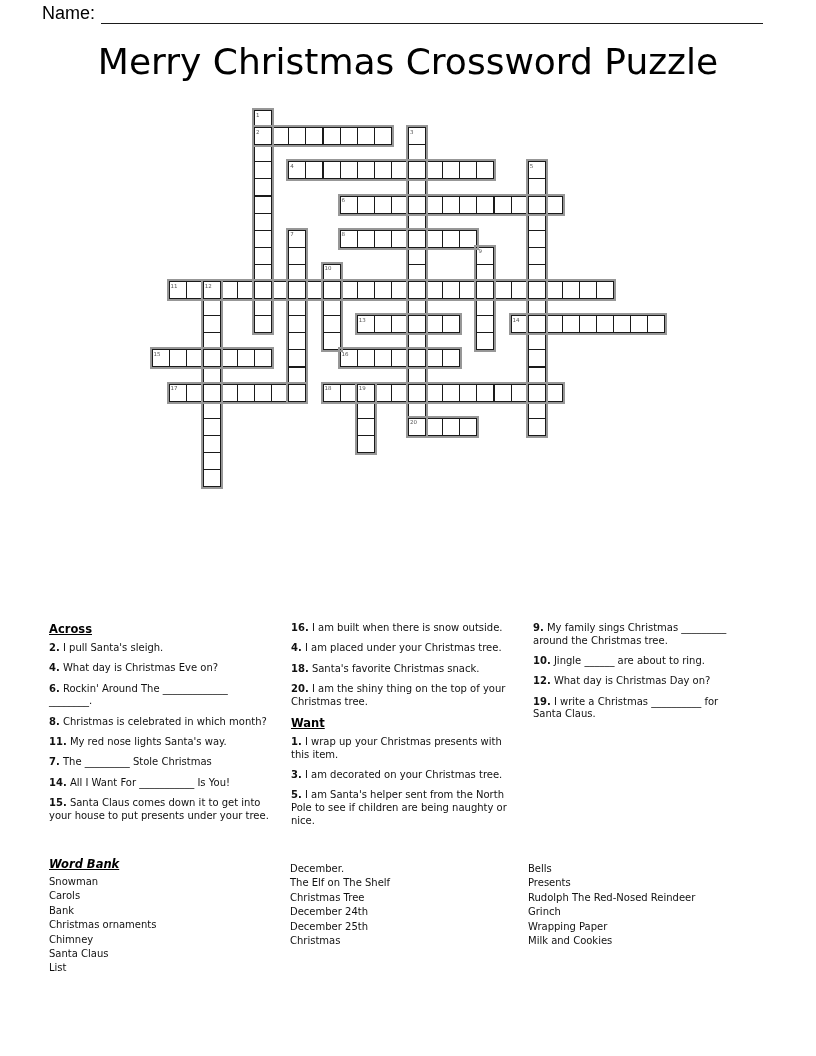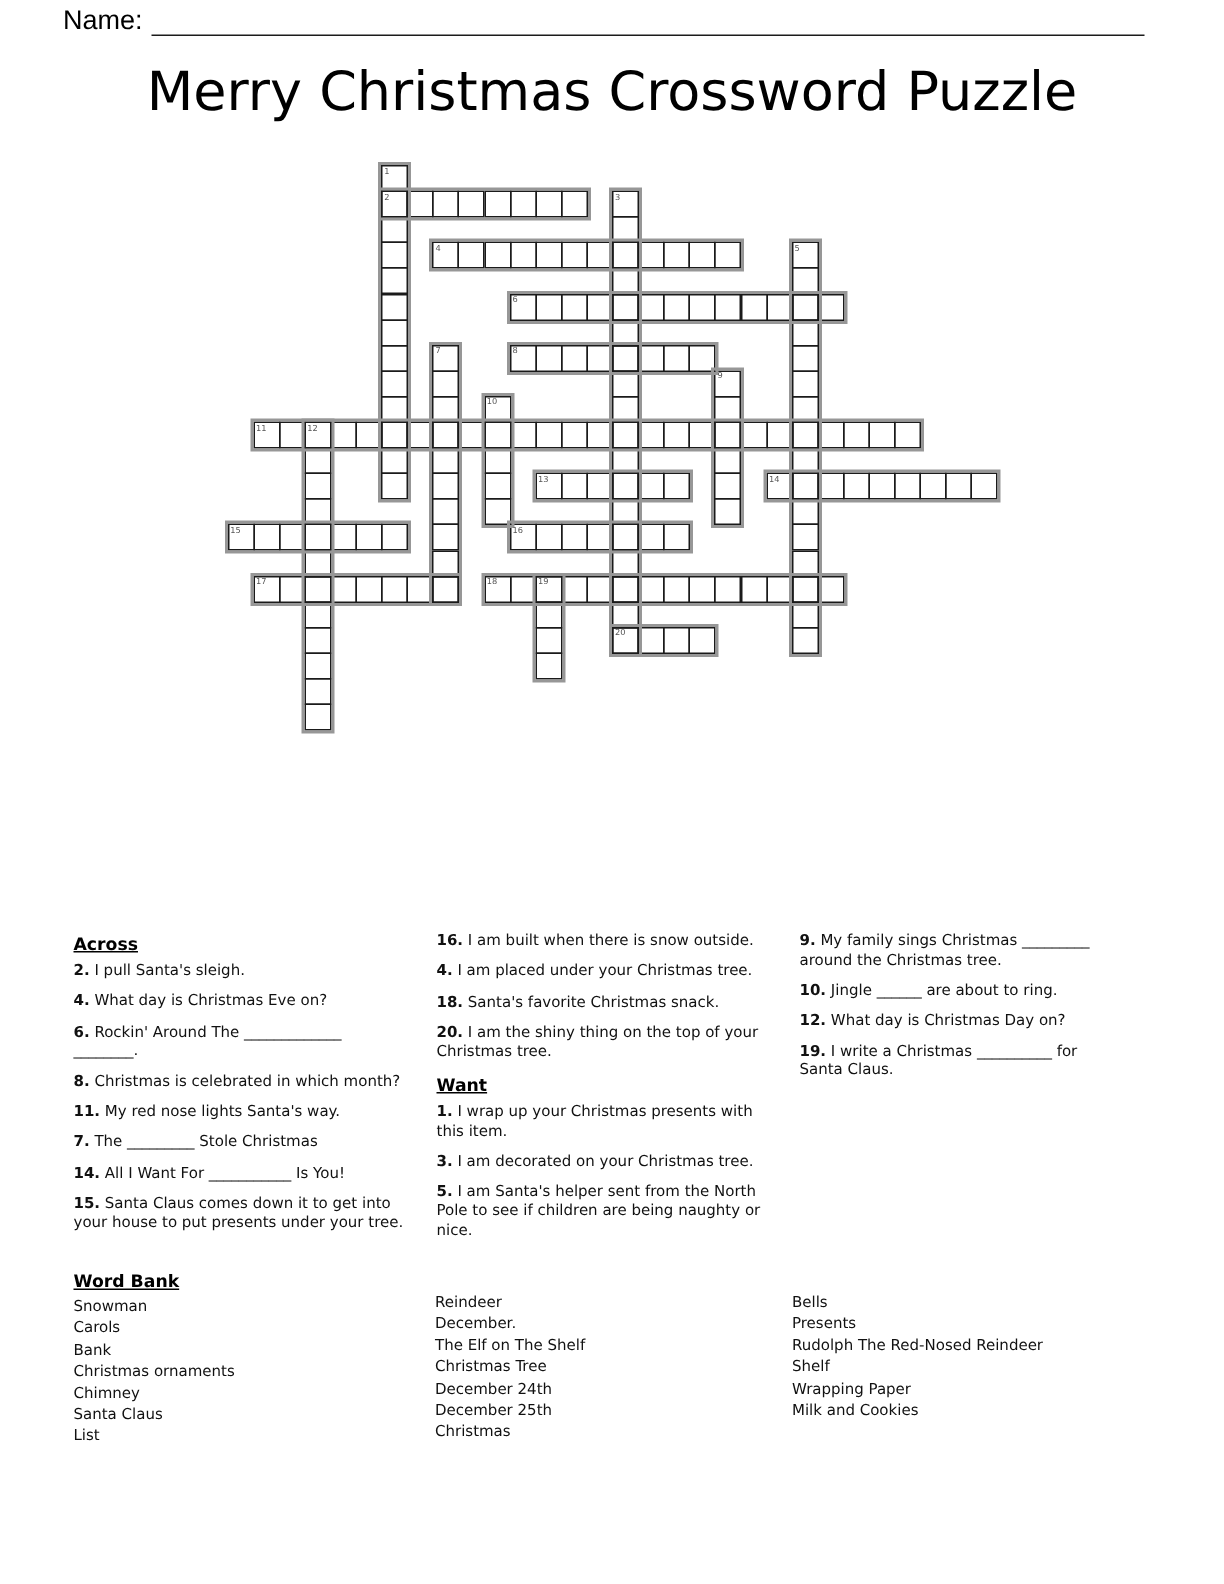--- a/index.html
+++ b/index.html
@@ -23,21 +23,21 @@
   .clue-col.c2{left:291px;}
   .clue-col.c3{left:533px;}
   .clue-heading{font-size:11.5px;font-weight:bold;text-decoration:underline;margin:0 0 6px 0;color:#000;}
   .clue-heading.mid{margin-top:2px;}
   .clue{font-size:10px;line-height:12.8px;margin:0 0 7.5px 0;white-space:pre-wrap;color:#111;}
   .clue b{font-weight:bold;}
   .wb-col{position:absolute;top:845px;width:240px;}
   .wb-col.c1{left:49px;}
   .wb-col.c2{left:290px;padding-top:17px;}
   .wb-col.c3{left:528px;padding-top:17px;}
-  .wb-heading{font-size:11.5px;font-weight:bold;text-decoration:underline;margin:2px 0 4px 0;color:#000;}
+  .wb-heading{font-size:11.5px;font-weight:bold;text-decoration:underline;margin:12px 0 4px 0;color:#000;font-style:italic;}
   .wb-item{font-size:10px;line-height:14.4px;color:#111;}
 </style>
 </head>
 <body>
 
 <div class="name-row">
   <span class="name-label">Name:</span>
   <span class="name-line"></span>
 </div>
 
@@ -332,28 +332,27 @@
     <div class="wb-heading">Word Bank</div>
     <div class="wb-item">Snowman</div>
     <div class="wb-item">Carols</div>
     <div class="wb-item">Bank</div>
     <div class="wb-item">Christmas ornaments</div>
     <div class="wb-item">Chimney</div>
     <div class="wb-item">Santa Claus</div>
     <div class="wb-item">List</div>
   </div>
 <div class="wb-col c2">
-    <div class="wb-item">Reindeer</div>
     <div class="wb-item">December.</div>
     <div class="wb-item">The Elf on The Shelf</div>
     <div class="wb-item">Christmas Tree</div>
     <div class="wb-item">December 24th</div>
     <div class="wb-item">December 25th</div>
     <div class="wb-item">Christmas</div>
   </div>
 <div class="wb-col c3">
     <div class="wb-item">Bells</div>
     <div class="wb-item">Presents</div>
     <div class="wb-item">Rudolph The Red-Nosed Reindeer</div>
-    <div class="wb-item">Shelf</div>
+    <div class="wb-item">Grinch</div>
     <div class="wb-item">Wrapping Paper</div>
     <div class="wb-item">Milk and Cookies</div>
   </div>
 
 </body></html>

